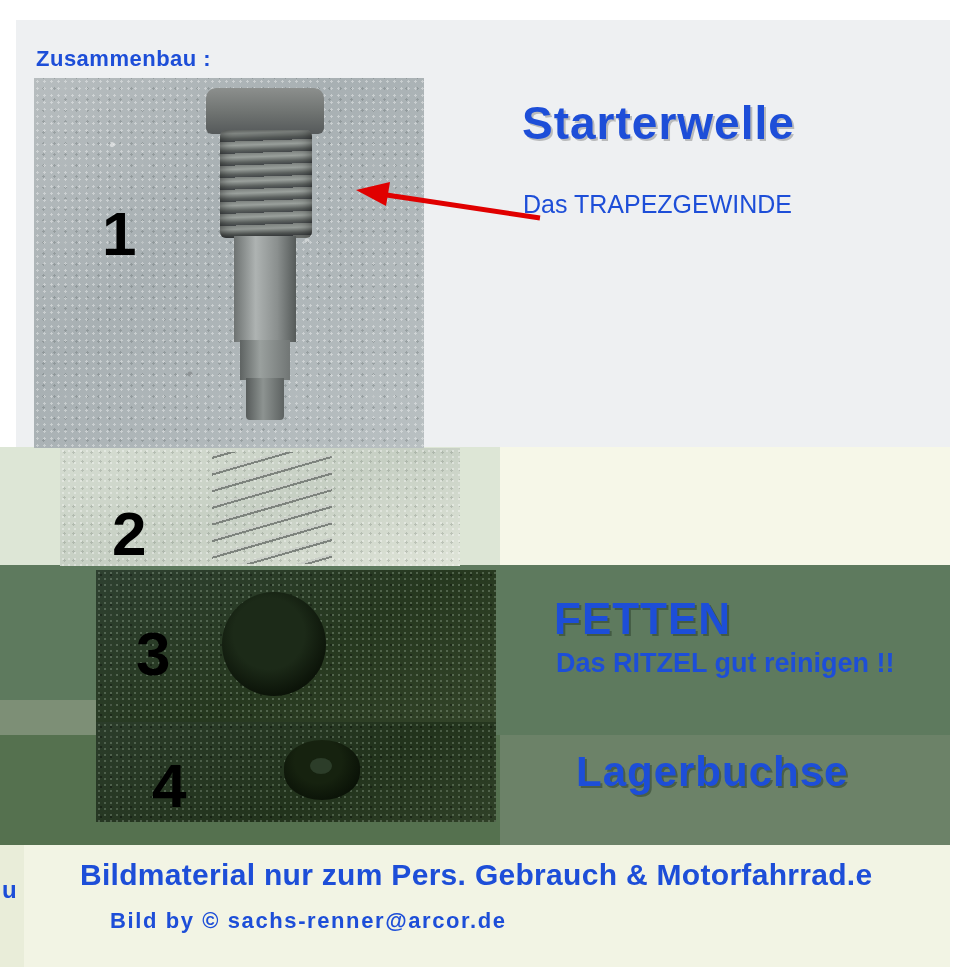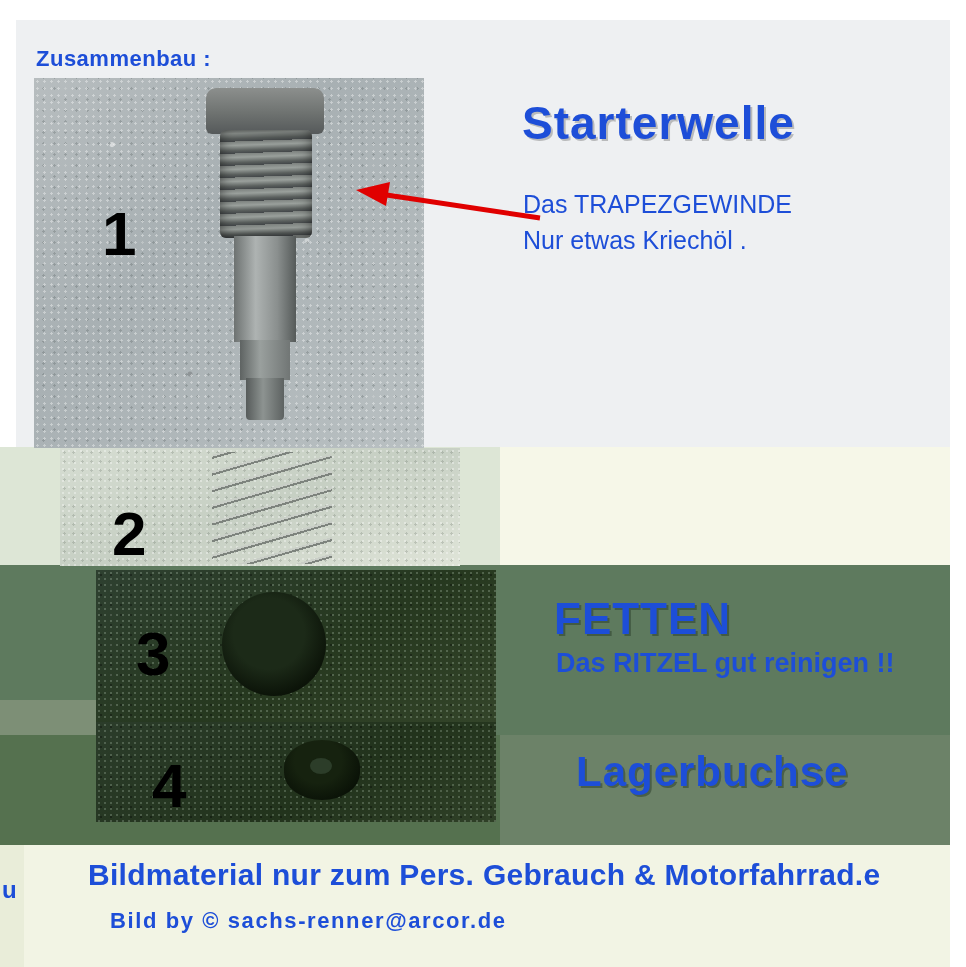--- a/index.html
+++ b/index.html
@@ -234,21 +234,21 @@
   #note-ritzel {
     left: 556px; top: 648px;
     font-size: 27px; font-weight: bold;
   }
   #title-lagerbuchse {
     left: 576px; top: 748px;
     font-size: 42px; font-weight: bold; letter-spacing: 1px;
     text-shadow: 2px 2px 0 rgba(40,60,40,.5);
   }
   #footer-1 {
-    left: 88px; top: 858px;
+    left: 80px; top: 858px;
     font-size: 30px; font-weight: bold; letter-spacing: .3px;
   }
   #footer-2 {
     left: 110px; top: 908px;
     font-size: 22px; font-weight: bold; letter-spacing: 1.6px;
   }
   #stray-u {
     left: 2px; top: 876px;
     font-size: 24px; font-weight: bold;
   }
@@ -333,21 +333,20 @@
   <div class="num" id="num1">1</div>
   <div class="num" id="num2">2</div>
   <div class="num" id="num3">3</div>
   <div class="num" id="num4">4</div>
 
   <div class="txt" id="zusammenbau">Zusammenbau :</div>
   <div class="txt" id="title-starterwelle">Starterwelle</div>
 
   <div class="txt" id="note-block">
     <div>Das TRAPEZGEWINDE</div>
-    <div>Nur etwas Kriechöl .</div>
   </div>
 
   <div class="txt" id="title-ritzel">FETTEN</div>
   <div class="txt" id="note-ritzel">Das RITZEL gut reinigen !!</div>
   <div class="txt" id="title-lagerbuchse">Lagerbuchse</div>
 
   <div class="txt" id="stray-u">u</div>
 
   <div class="txt" id="footer-1">Bildmaterial nur zum Pers. Gebrauch &amp; Motorfahrrad.e</div>
   <div class="txt" id="footer-2">Bild by ©  sachs-renner@arcor.de</div>

